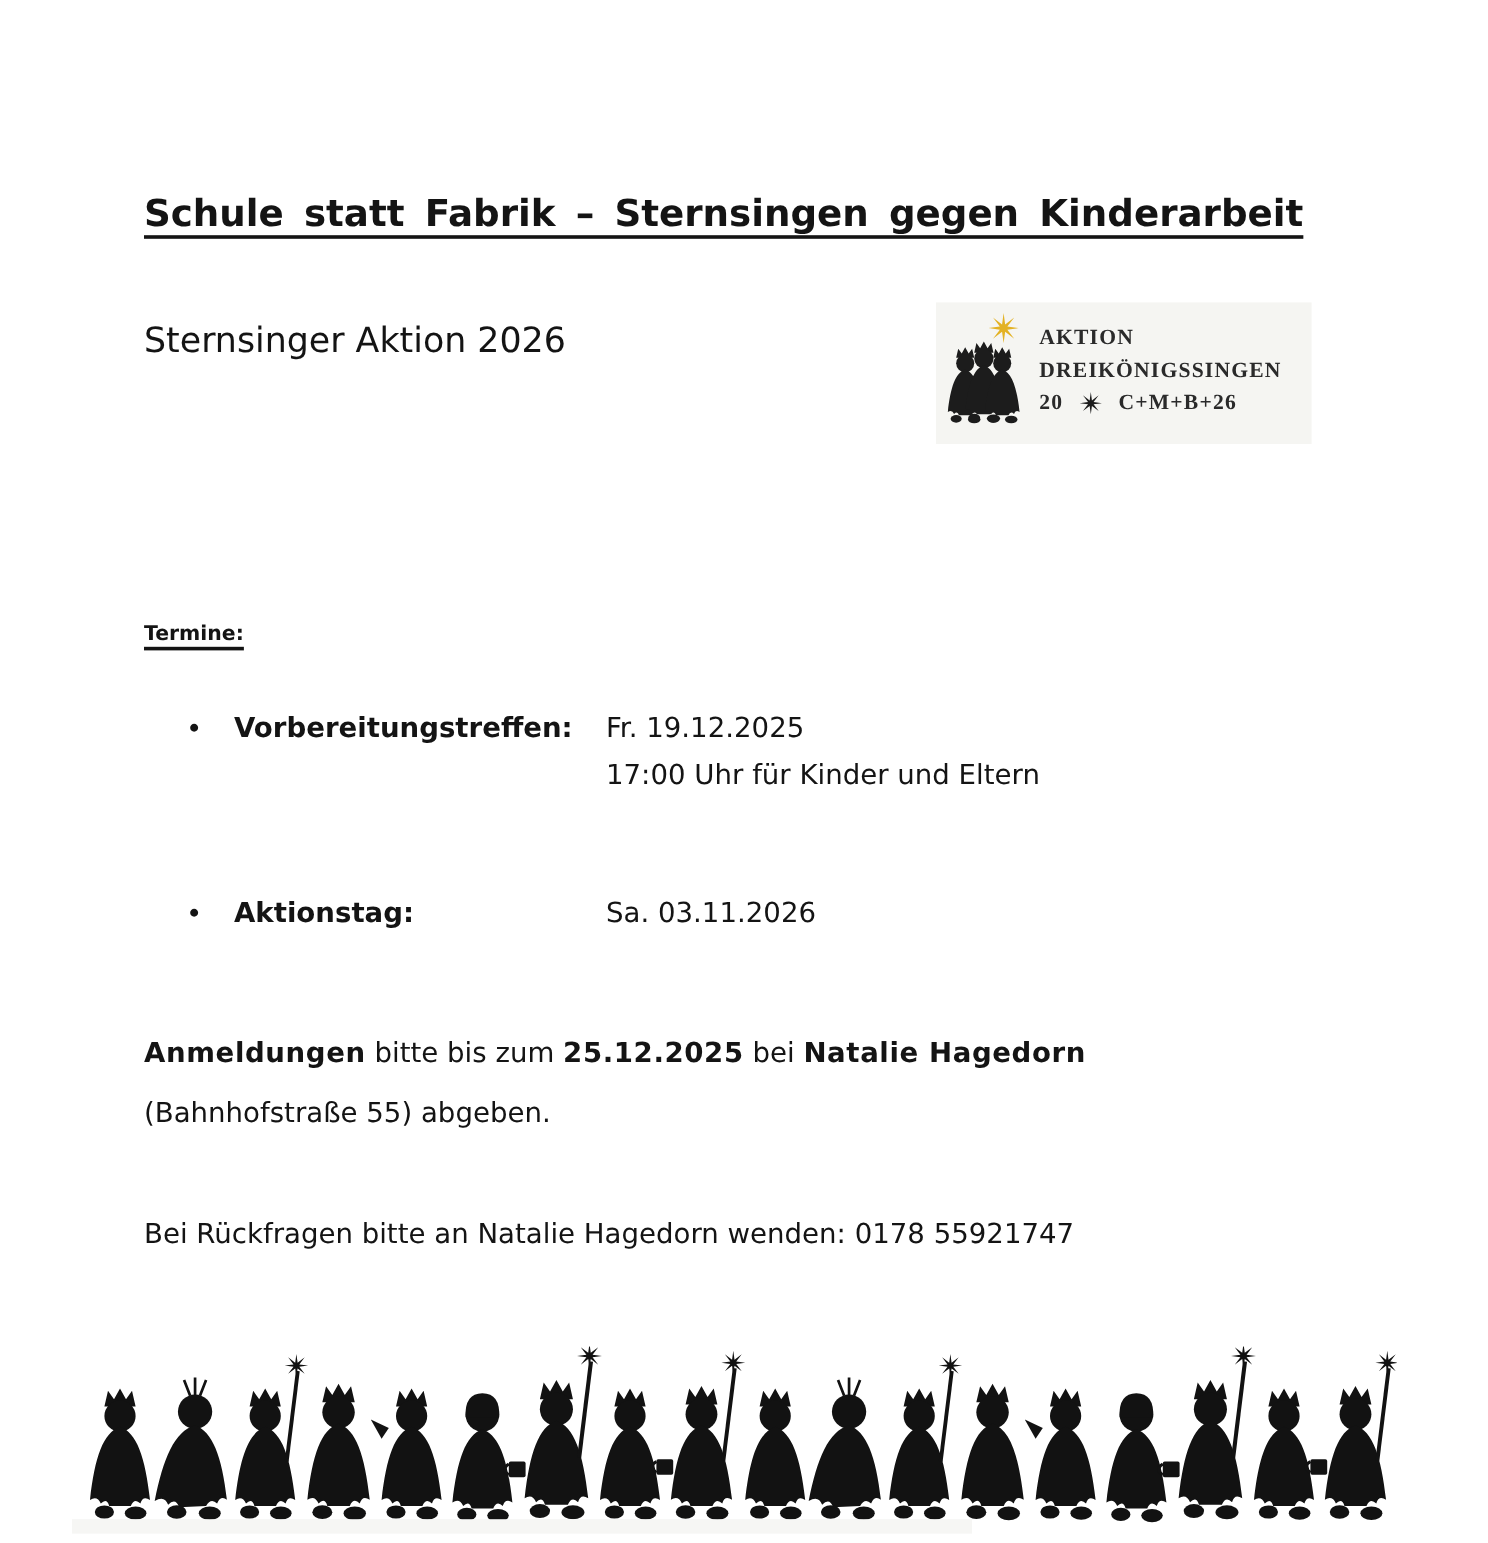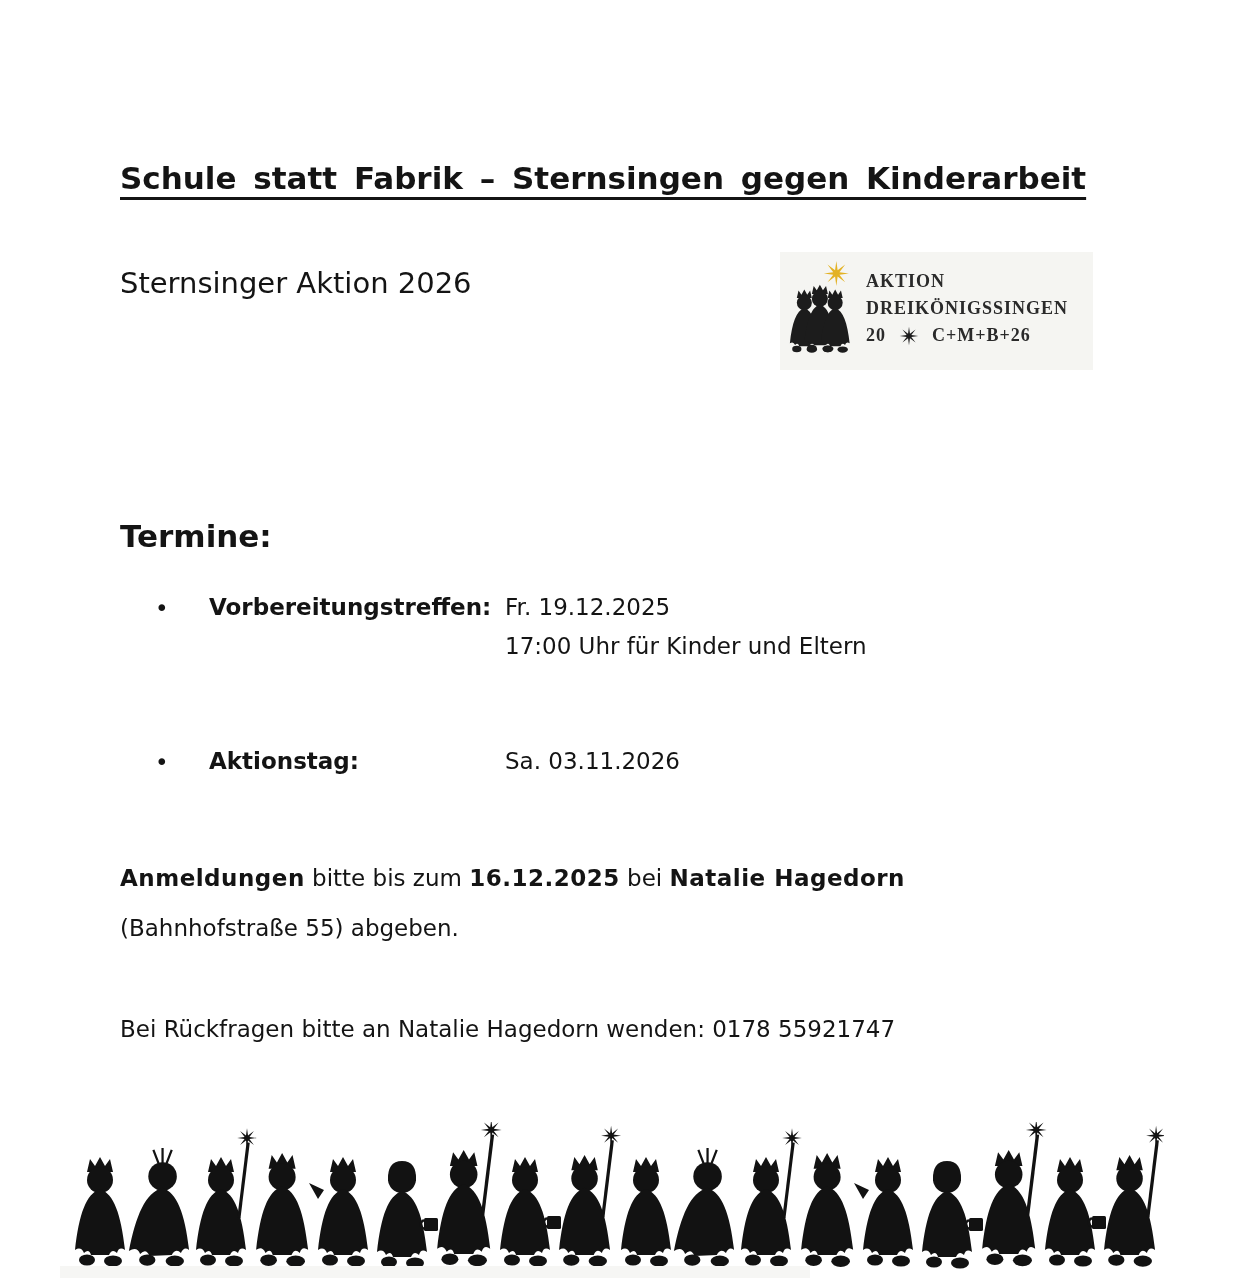--- a/index.html
+++ b/index.html
@@ -34,27 +34,27 @@
     font-size:18px; line-height:27px; letter-spacing:1px; color:#2a2a2a;
     font-weight:bold;
   }
   .logo-text .l3{ display:flex; align-items:center; gap:13px; }
   .intro{
     position:absolute; left:120px; top:352px;
     font-size:23px; line-height:37px;
   }
   .termine-heading{
     position:absolute; left:120px; top:502px;
-    font-size:31px; font-weight:bold;
-    text-decoration-thickness:2.5px; text-underline-offset:6px;
+    font-size:17px; font-weight:bold;
+    text-decoration:underline; text-decoration-thickness:2.5px; text-underline-offset:6px;
     white-space:nowrap;
   }
   .bullet-row{ position:absolute; left:155px; font-size:23px; white-space:nowrap; }
   .bullet-dot{ position:absolute; left:0px; top:1px; font-size:23px; }
-  .bullet-label{ position:absolute; left:54px; font-weight:bold; white-space:nowrap; }
+  .bullet-label{ position:absolute; left:40px; font-weight:bold; white-space:nowrap; }
   .bullet-value{ position:absolute; left:350px; white-space:nowrap; }
   .row1{ top:578px; }
   .row1-line2{ position:absolute; left:505px; top:617px; font-size:23px; white-space:nowrap; }
   .row2{ top:732px; }
   .registration-line1{
     position:absolute; left:120px; top:849px; font-size:23px; white-space:nowrap;
   }
   .registration-line1 b{ font-weight:bold; letter-spacing:0.5px; }
   .registration-line2{
     position:absolute; left:120px; top:899px; font-size:23px; white-space:nowrap;
@@ -151,21 +151,21 @@
   </div>
   <div class="row1-line2">17:00 Uhr für Kinder und Eltern</div>
 
   <div class="bullet-row row2">
     <span class="bullet-dot">•</span>
     <span class="bullet-label">Aktionstag:</span>
     <span class="bullet-value">Sa. 03.11.2026</span>
   </div>
 
   <div class="registration-line1">
-    <b>Anmeldungen</b><span> bitte bis zum </span><b>16.12.2025</b><span> bei </span><b>Natalie Hagedorn</b>
+    <b>Anmeldungen</b><span> bitte bis zum </span><b>25.12.2025</b><span> bei </span><b>Natalie Hagedorn</b>
   </div>
   <div class="registration-line2">(Bahnhofstraße 55) abgeben.</div>
 
   <div class="contact-line">Bei Rückfragen bitte an Natalie Hagedorn wenden: 0178 55921747</div>
 
   <svg class="procession" width="1092" height="150" viewBox="0 0 1092 150" fill="#121212">
     <use href="#fig-plain" transform="translate(0,34)"></use>
     <use href="#fig-princess" transform="translate(62,32) scale(1.02)"></use>
     <use href="#fig-staff" transform="translate(121,34)"></use>
     <use href="#fig-plain" transform="translate(181,30) scale(1.04)"></use>

